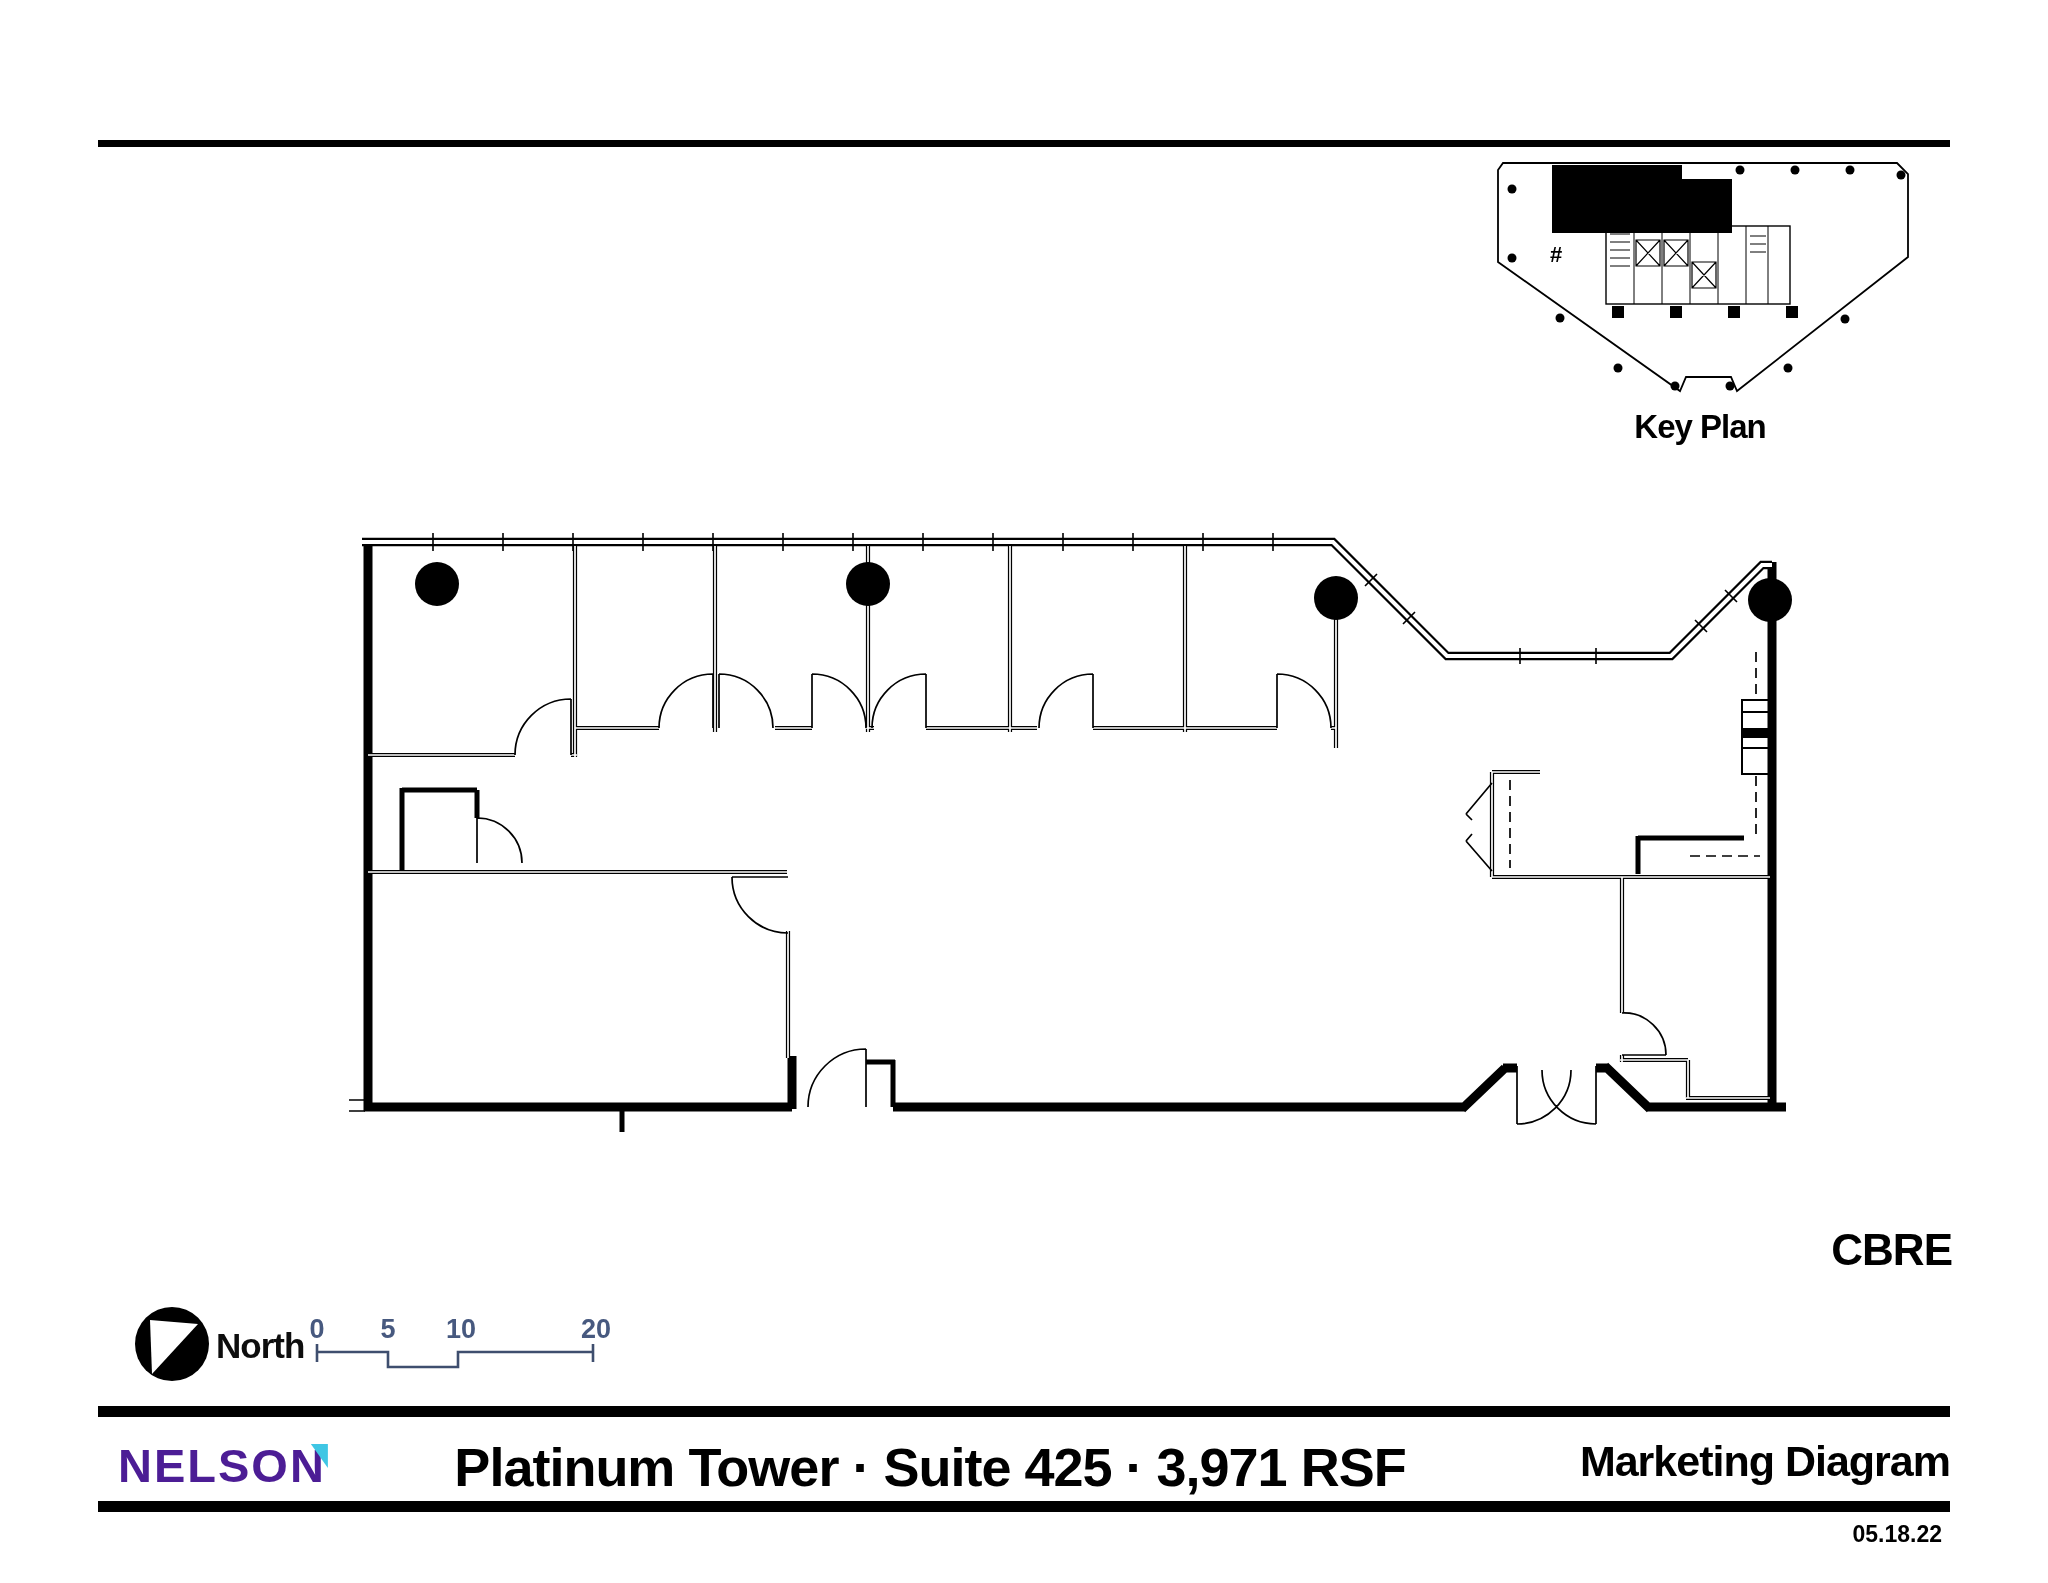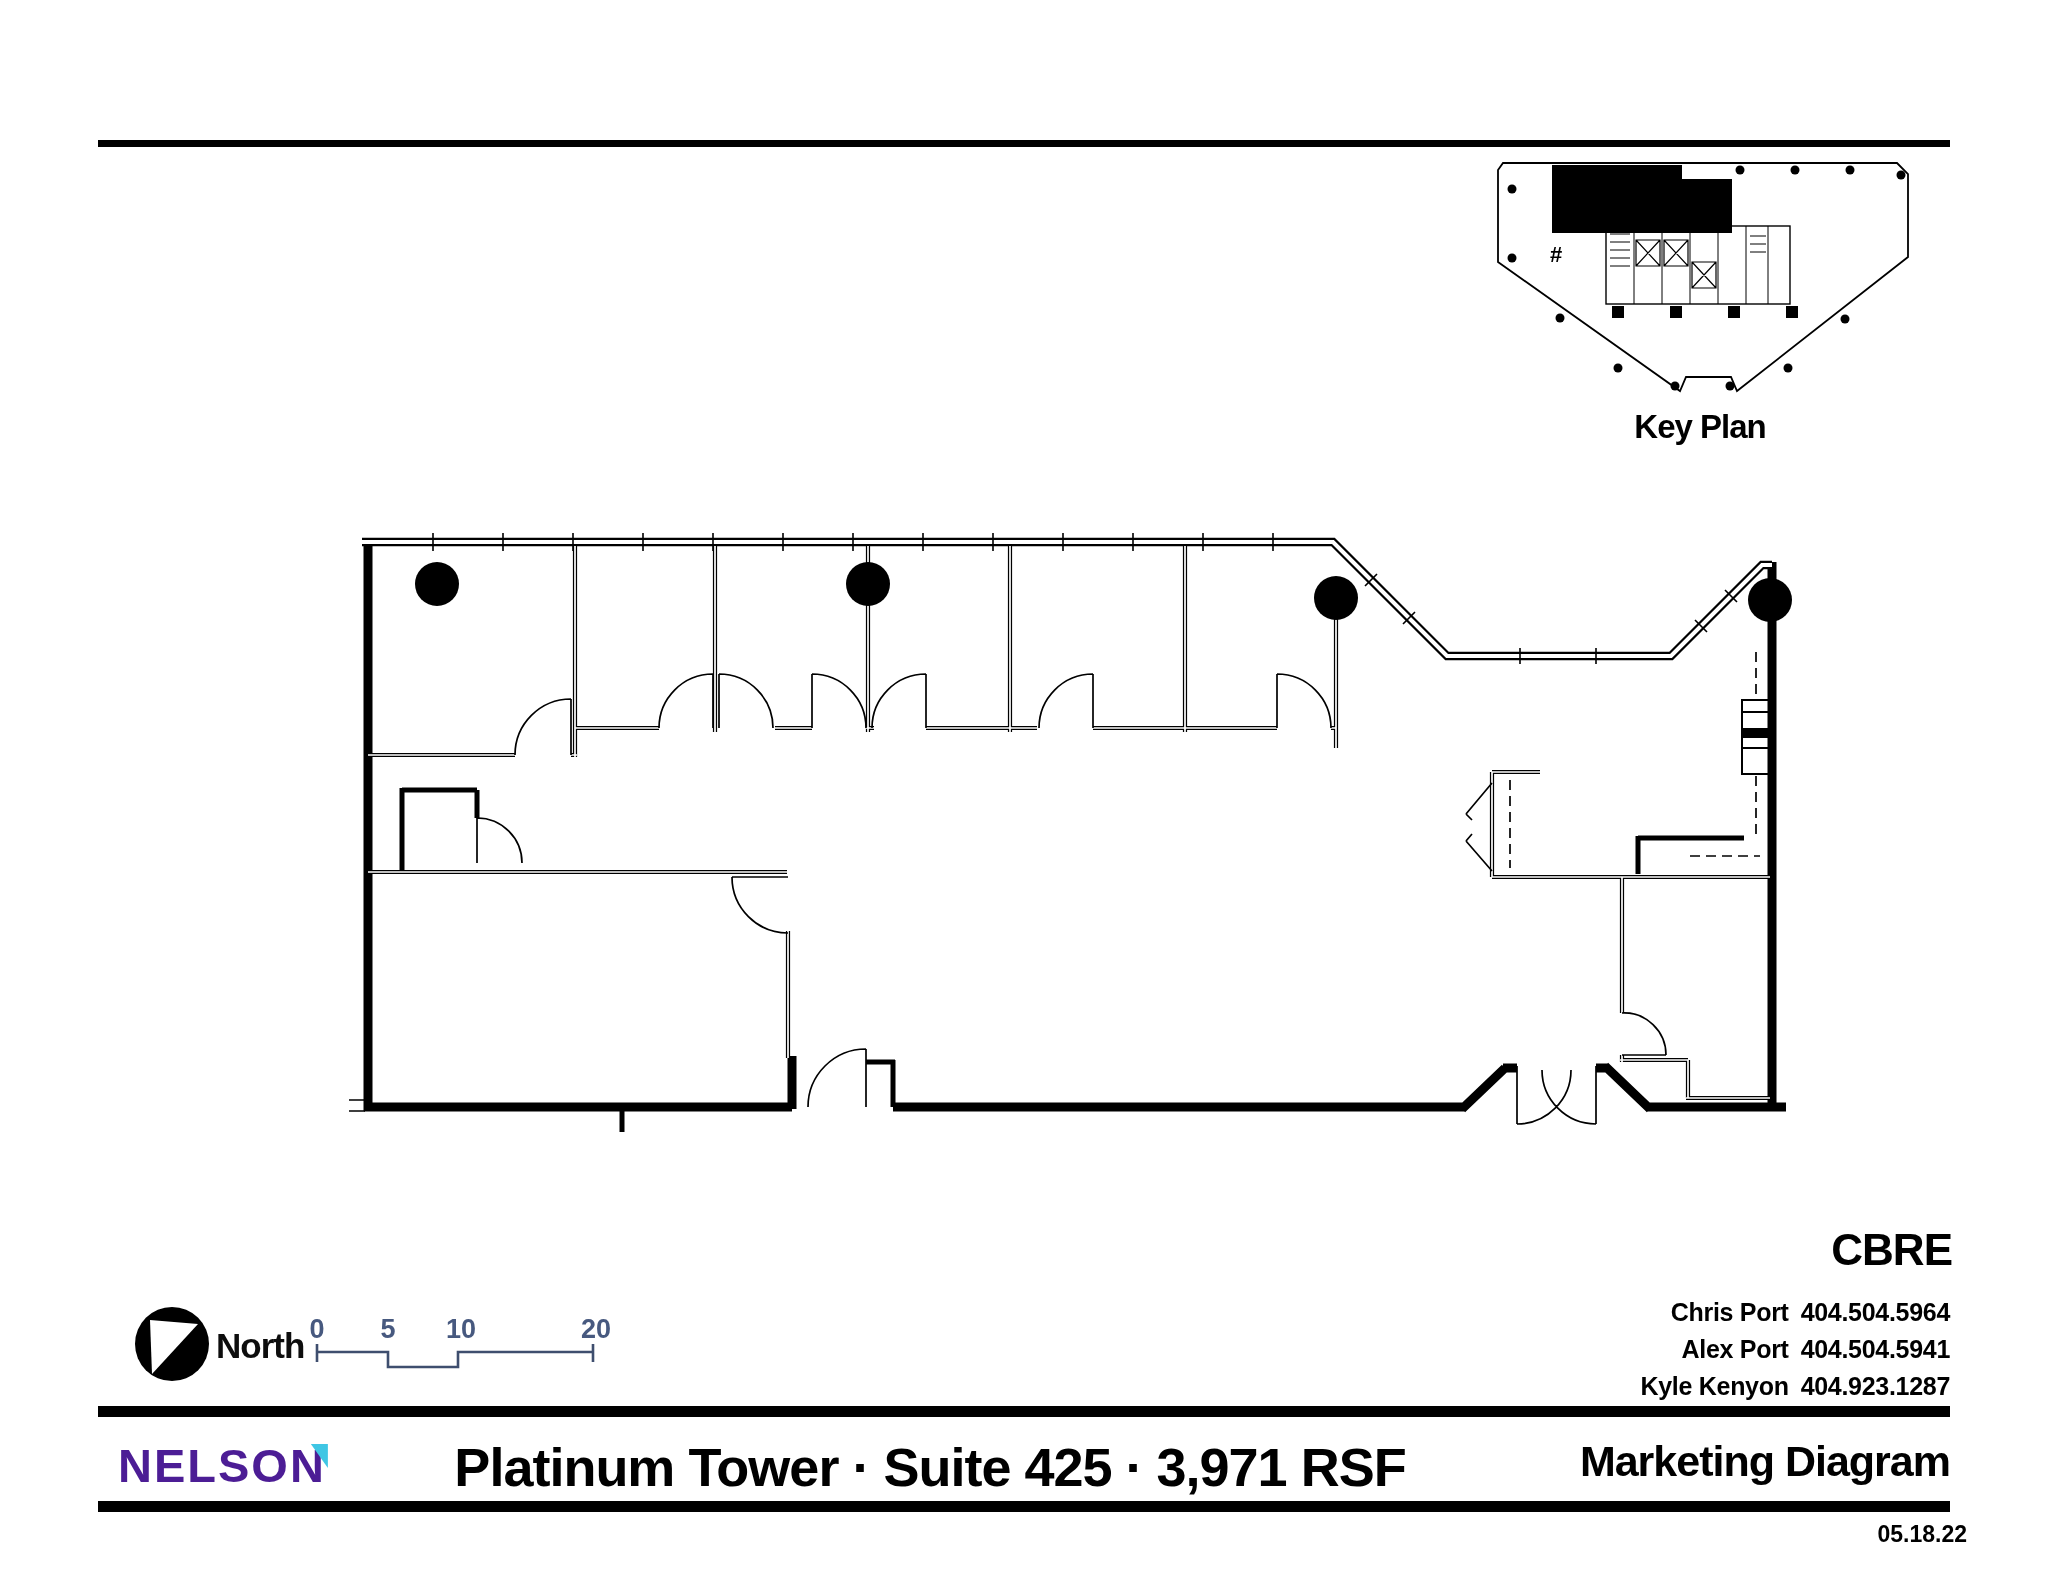--- a/index.html
+++ b/index.html
@@ -14,21 +14,21 @@
   #bar2{top:1501px;}
   #plan-svg{position:absolute;left:0;top:0;}
   
   #nelson{left:118px;top:1442px;font-size:47px;font-weight:900;letter-spacing:2px;color:#4c1d95;line-height:1;}
   #nelson .nlast{position:relative;display:inline-block;}
   #nelson .tri{position:absolute;right:-2px;top:2px;width:17px;height:24px;background:#3fc6e4;
     clip-path:polygon(0 0,100% 0,100% 100%);}
   #suite-title{left:380px;width:1100px;top:1440px;text-align:center;font-size:54px;font-weight:900;letter-spacing:-1px;line-height:1;white-space:nowrap;}
   #suite-title .sep{margin:0 14px;}
   #doc-type{right:98px;top:1440px;font-size:43px;font-weight:900;letter-spacing:-1px;line-height:1;}
-  #date{right:81px;top:1521px;font-size:23px;font-weight:700;}
+  #date{right:106px;top:1521px;font-size:23px;font-weight:700;}
   
   #cbre-logo{right:96px;top:1228px;font-size:44px;font-weight:900;letter-spacing:-1px;line-height:1;}
   #cbre-contacts{right:98px;top:1294px;text-align:right;font-size:25px;font-weight:700;line-height:37px;letter-spacing:-0.3px;}
   #cbre-contacts .phone{margin-left:12px;}
   svg text{font-family:"Liberation Sans",sans-serif;}
 </style>
 </head>
 <body>
 
 <div id="page">
@@ -155,31 +155,20 @@
     <g>
       <path d="M317 1344 V1362 M317 1352 H388 V1367 H458 V1352 H593 M593 1344 V1362" fill="none" stroke="#3e4e6e" stroke-width="2.6"></path>
       <text x="317" y="1338" font-size="27" font-weight="800" fill="#47597f" text-anchor="middle">0</text>
       <text x="388" y="1338" font-size="27" font-weight="800" fill="#47597f" text-anchor="middle">5</text>
       <text x="461" y="1338" font-size="27" font-weight="800" fill="#47597f" text-anchor="middle">10</text>
       <text x="596" y="1338" font-size="27" font-weight="800" fill="#47597f" text-anchor="middle">20</text>
     </g>
   </svg>
 
   <div id="cbre-logo" class="abs">CBRE</div>
-  <div id="cbre-contacts" class="abs">
-    <div>
-      <span>Chris Port</span><span class="phone">404.504.5964</span>
-    </div>
-    <div>
-      <span>Alex Port</span><span class="phone">404.504.5941</span>
-    </div>
-    <div>
-      <span>Kyle Kenyon</span><span class="phone">404.923.1287</span>
-    </div>
-  </div>
 
   <div id="bar1" class="bar"></div>
 
   <div id="nelson" class="abs">
     <span>NELSO</span><span class="nlast"><span>N</span><i class="tri"></i></span>
   </div>
 
   <div id="suite-title" class="abs">
     <span>Platinum Tower</span><span class="sep">·</span><span>Suite 425</span><span class="sep">·</span><span>3,971 RSF</span>
   </div>

